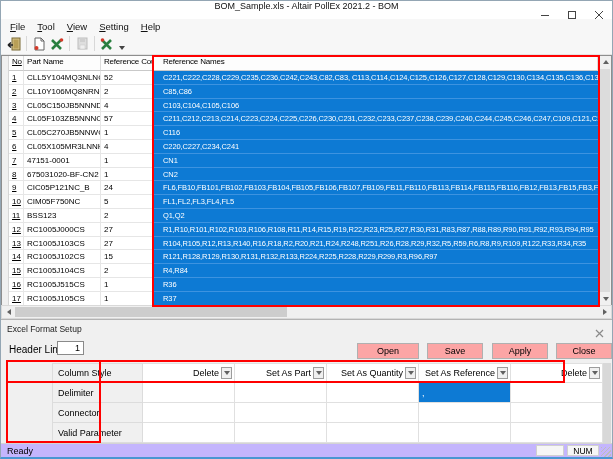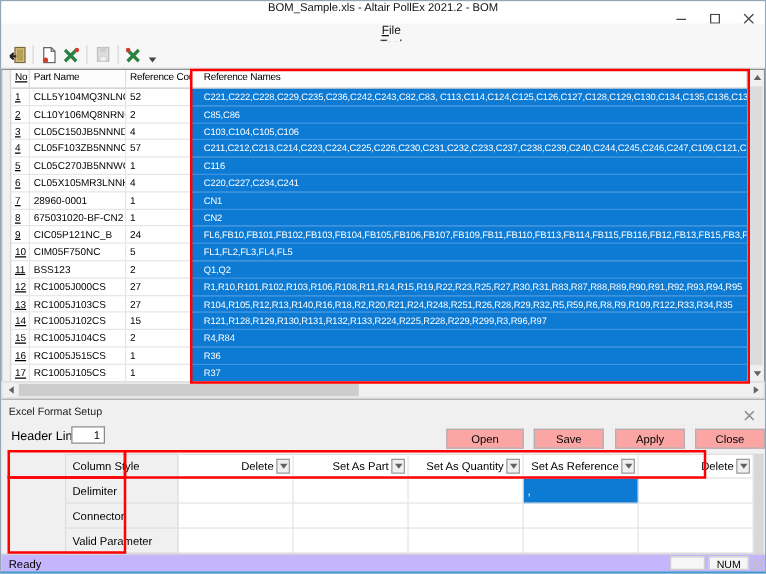--- a/index.html
+++ b/index.html
@@ -13,21 +13,21 @@
   }
   
   .titlebar { position:absolute; top:0; left:0; right:0; height:18px; background:#ffffff;
     display:flex; align-items:center;flex-direction:column; }
   .app-icon { width:11px; height:11px; margin:0 5px 0 6px; }
   .title-text { font-size:9px; color:#111; white-space:nowrap; }
   .win-controls { margin-left:auto; display:flex; height:100%; }
   .win-btn { width:27px; height:100%; display:flex; align-items:center; justify-content:center; }
   
   .menubar { position:absolute; top:18px; left:0; right:0; height:14px; background:#f7f7f7;
-    display:flex; align-items:center; padding-left:13px;flex-direction:column; }
+    display:flex; align-items:center; padding-left:3px; }
   .menu-item { font-size:9.5px; padding:0 6px; color:#111; }
   .menu-item u { text-decoration:underline; }
   
   .toolbar { position:absolute; top:32px; left:0; right:0; height:22px; background:#f7f7f7;
     display:flex; align-items:center; padding-left:4px; border-bottom:1px solid #e4e4e4; }
   .tbtn { width:18px; height:18px; display:flex; align-items:center; justify-content:center; }
   .tsep { width:1px; height:15px; background:#d8d8d8; margin:0 3px; }
   .tcaret { width:0; height:0; border-left:3px solid transparent; border-right:3px solid transparent;
     border-top:4px solid #444; margin:8px 0 0 3px; }
   
@@ -236,21 +236,21 @@
           <div class="td c-refs">C116</div>
         </div>
       <div class="tr">
           <div class="td c-no">6</div>
           <div class="td c-part">CL05X105MR3LNNH</div>
           <div class="td c-count">4</div>
           <div class="td c-refs">C220,C227,C234,C241</div>
         </div>
       <div class="tr">
           <div class="td c-no">7</div>
-          <div class="td c-part">28960-0001</div>
+          <div class="td c-part">47151-0001</div>
           <div class="td c-count">1</div>
           <div class="td c-refs">CN1</div>
         </div>
       <div class="tr">
           <div class="td c-no">8</div>
           <div class="td c-part">675031020-BF-CN2</div>
           <div class="td c-count">1</div>
           <div class="td c-refs">CN2</div>
         </div>
       <div class="tr">

